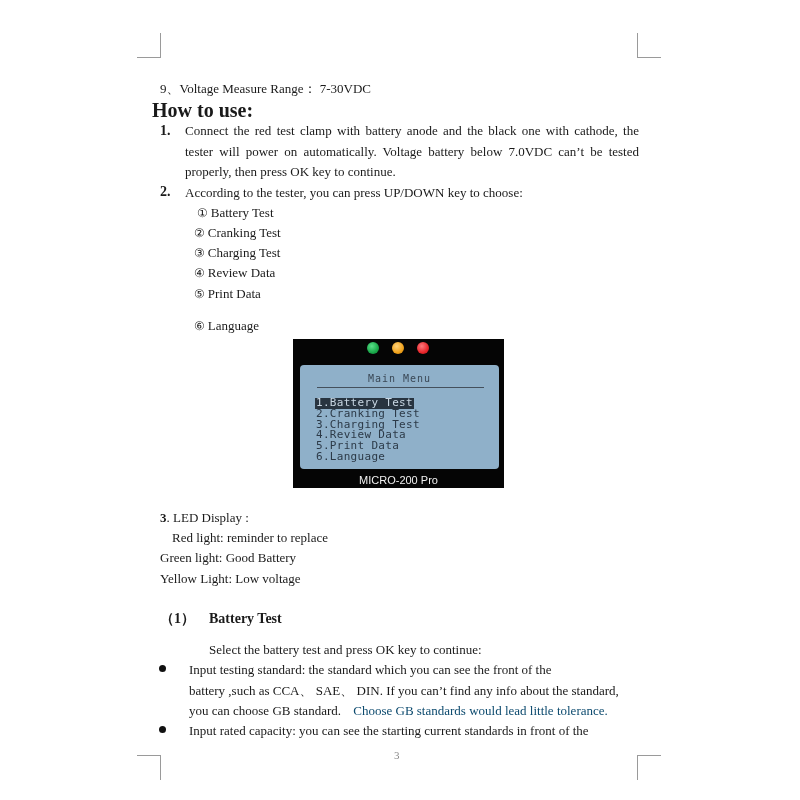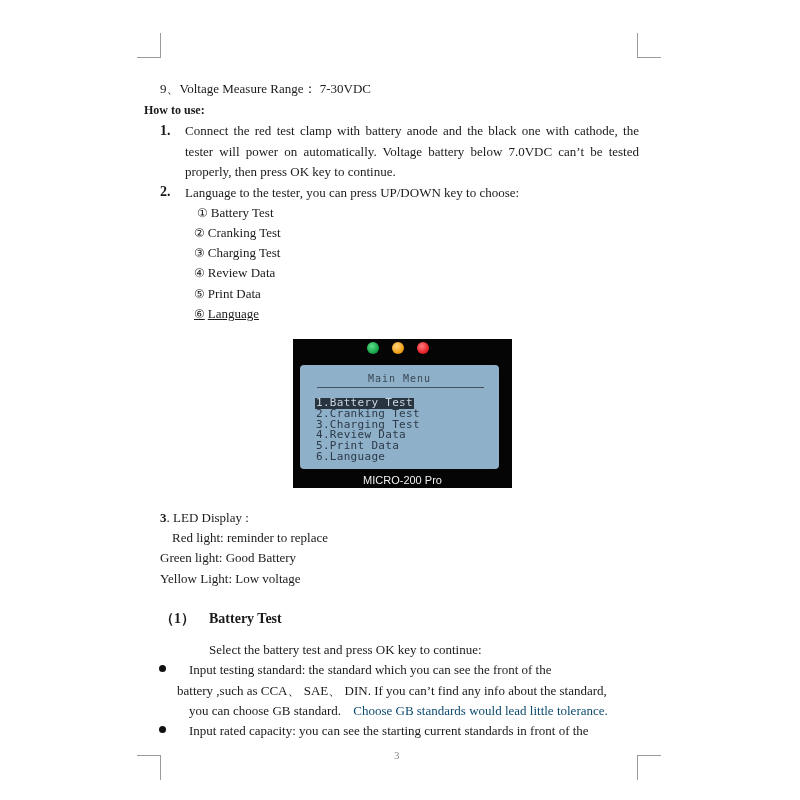--- a/index.html
+++ b/index.html
@@ -10,21 +10,21 @@
     .just { position: absolute; font-size: 13px; line-height: 20.5px; text-align: justify; }
     .just span.l { display: block; text-align-last: justify; }
     .just span.last { display: block; text-align-last: left; }
     .bold { font-weight: bold; }
     .num { position: absolute; font-weight: bold; font-size: 14px; }
     .sub { position: absolute; font-size: 13px; line-height: 16px; white-space: nowrap; }
     .circ { font-size: 12px; margin-right: 3px; }
     .bullet { position: absolute; width: 7px; height: 7px; border-radius: 50%; background: #111; }
     .gray { color: #0c4a6e; margin-left: 9px; }
 
-    .device { position: absolute; left: 293px; top: 339px; width: 211px; height: 149px; background: #050505; padding-left: 8px; }
+    .device { position: absolute; left: 293px; top: 339px; width: 211px; height: 149px; background: #050505; }
     .led { position: absolute; top: 3px; width: 12px; height: 12px; border-radius: 50%; }
     .screen { position: absolute; left: 7px; top: 26px; width: 199px; height: 104px; background: #8fb0c9;
               border-radius: 4px; font-family: "DejaVu Sans Mono", "Liberation Mono", monospace; color: #2c3a48; }
     .lcd-title { position: absolute; left: 0; right: 0; top: 8px; text-align: center; font-size: 10px; letter-spacing: 1px; color: #3a4856; }
     .lcd-rule { position: absolute; left: 17px; width: 167px; top: 22px; height: 1px; background: #44505c; }
     .lcd-items { position: absolute; left: 16px; top: 33px; font-size: 11px; line-height: 10.8px; letter-spacing: 0.3px; }
     .lcd-item { display: block; white-space: nowrap; }
     .lcd-item.sel { background: #283440; color: #c8d6e2; display: inline-block; padding: 0 1px; margin-left: -1px; }
     .device-label { position: absolute; left: 0; right: 0; bottom: 2px; text-align: center; color: #f0f0f0;
                     font-family: "Liberation Sans", "DejaVu Sans", sans-serif; font-size: 11px; }
@@ -37,48 +37,48 @@
 <div class="crop" style="left:137px;top:57px;width:24px;height:1px;"></div>
 <div class="crop" style="left:637px;top:33px;width:1px;height:25px;"></div>
 <div class="crop" style="left:637px;top:57px;width:24px;height:1px;"></div>
 <div class="crop" style="left:137px;top:755px;width:24px;height:1px;"></div>
 <div class="crop" style="left:160px;top:755px;width:1px;height:25px;"></div>
 <div class="crop" style="left:637px;top:755px;width:24px;height:1px;"></div>
 <div class="crop" style="left:637px;top:755px;width:1px;height:25px;"></div>
 
 <div class="line" style="left:160px;top:81px;">9、Voltage Measure Range： 7-30VDC</div>
 
-<div class="line bold" style="left:144px;top:102px;font-size:12px;font-family:Liberation Serif, serif;">How to use:</div>
+<div class="line bold" style="left:152px;top:102px;font-size:20px;font-family:Liberation Serif, serif;">How to use:</div>
 
 <div class="num" style="left:160px;top:123px;">1.</div>
 <div class="just" style="left:185px;top:121px;width:454px;">
   <span class="l">Connect the red test clamp with battery anode and the black one with cathode, the</span>
   <span class="l">tester will power on automatically. Voltage battery below 7.0VDC can’t be tested</span>
   <span class="last">properly, then press OK key to continue.</span>
 </div>
 
 <div class="num" style="left:160px;top:184px;">2.</div>
-<div class="line" style="left:185px;top:185px;">Language to the tester, you can press UP/DOWN key to choose:</div>
+<div class="line" style="left:185px;top:185px;">According to the tester, you can press UP/DOWN key to choose:</div>
 
 <div class="sub" style="left:197px;top:205px;">
   <span class="circ">①</span><span>Battery Test</span>
 </div>
 <div class="sub" style="left:194px;top:225px;">
   <span class="circ">②</span><span>Cranking Test</span>
 </div>
 <div class="sub" style="left:194px;top:245px;">
   <span class="circ">③</span><span>Charging Test</span>
 </div>
 <div class="sub" style="left:194px;top:265px;">
   <span class="circ">④</span><span>Review Data</span>
 </div>
 <div class="sub" style="left:194px;top:286px;">
   <span class="circ">⑤</span><span>Print Data</span>
 </div>
-<div class="sub" style="left:194px;top:306px;text-decoration:underline;">
+<div class="sub" style="left:194px;top:318px;">
   <span class="circ">⑥</span><span>Language</span>
 </div>
 
 <div class="device">
   <div class="led" style="left:74px;background:radial-gradient(circle at 40% 35%, #5be08a, #1aa84a 60%, #0d7a33);"></div>
   <div class="led" style="left:99px;background:radial-gradient(circle at 40% 35%, #ffd27a, #f0a21c 60%, #c07a08);"></div>
   <div class="led" style="left:124px;background:radial-gradient(circle at 40% 35%, #ff7a7e, #e8262b 60%, #a8141a);"></div>
   <div class="screen">
     <div class="lcd-title">Main Menu</div>
     <div class="lcd-rule"></div>
@@ -100,21 +100,21 @@
 <div class="line" style="left:160px;top:530px;margin-left:12px;">Red light: reminder to replace</div>
 <div class="line" style="left:160px;top:550px;">Green light: Good Battery</div>
 <div class="line" style="left:160px;top:571px;text-align:center;">Yellow Light: Low voltage</div>
 
 <div class="line bold" style="left:160px;top:611px;font-size:14px;">（1）</div>
 <div class="line bold" style="left:209px;top:611px;font-size:14px;">Battery Test</div>
 <div class="line" style="left:209px;top:642px;">Select the battery test and press OK key to continue:</div>
 
 <div class="bullet" style="left:159px;top:665px;"></div>
 <div class="line" style="left:189px;top:662px;">Input testing standard: the standard which you can see the front of the</div>
-<div class="line" style="left:177px;top:683px;">battery ,such as CCA、 SAE、 DIN. If you can’t find any info about the standard,</div>
+<div class="line" style="left:189px;top:683px;">battery ,such as CCA、 SAE、 DIN. If you can’t find any info about the standard,</div>
 <div class="line" style="left:189px;top:703px;">
   <span>you can choose GB standard.</span><span class="gray"> Choose GB  standards would lead little tolerance.</span>
 </div>
 
 <div class="bullet" style="left:159px;top:726px;"></div>
 <div class="line" style="left:189px;top:723px;">Input rated capacity: you can see the starting current standards in front of the</div>
 
 <div class="pagenum">3</div>
 
 </body></html>

